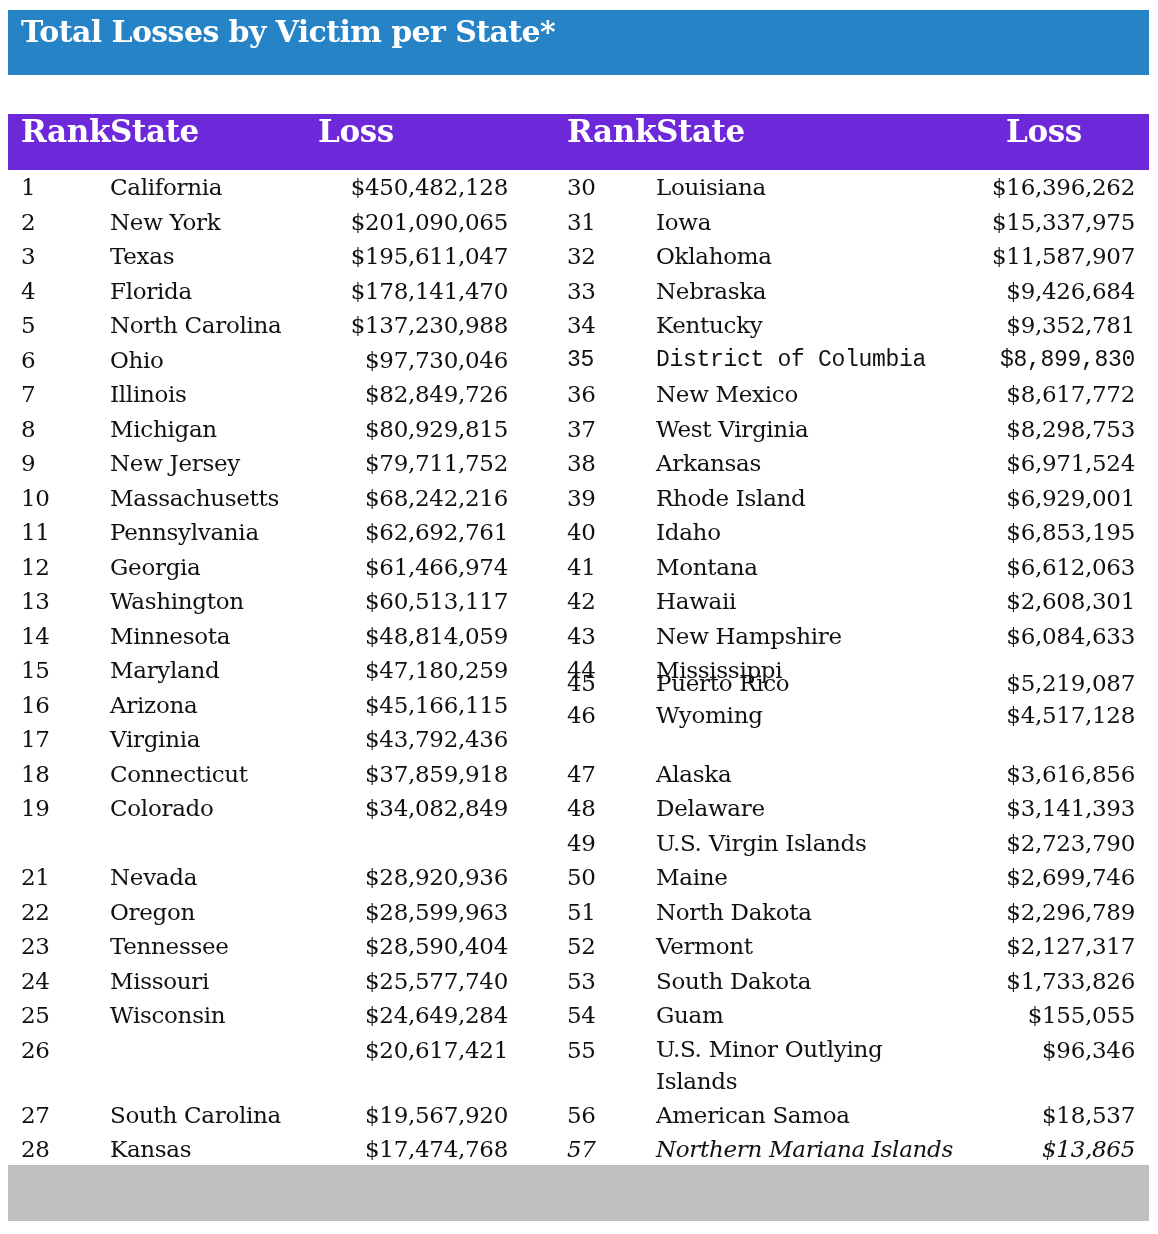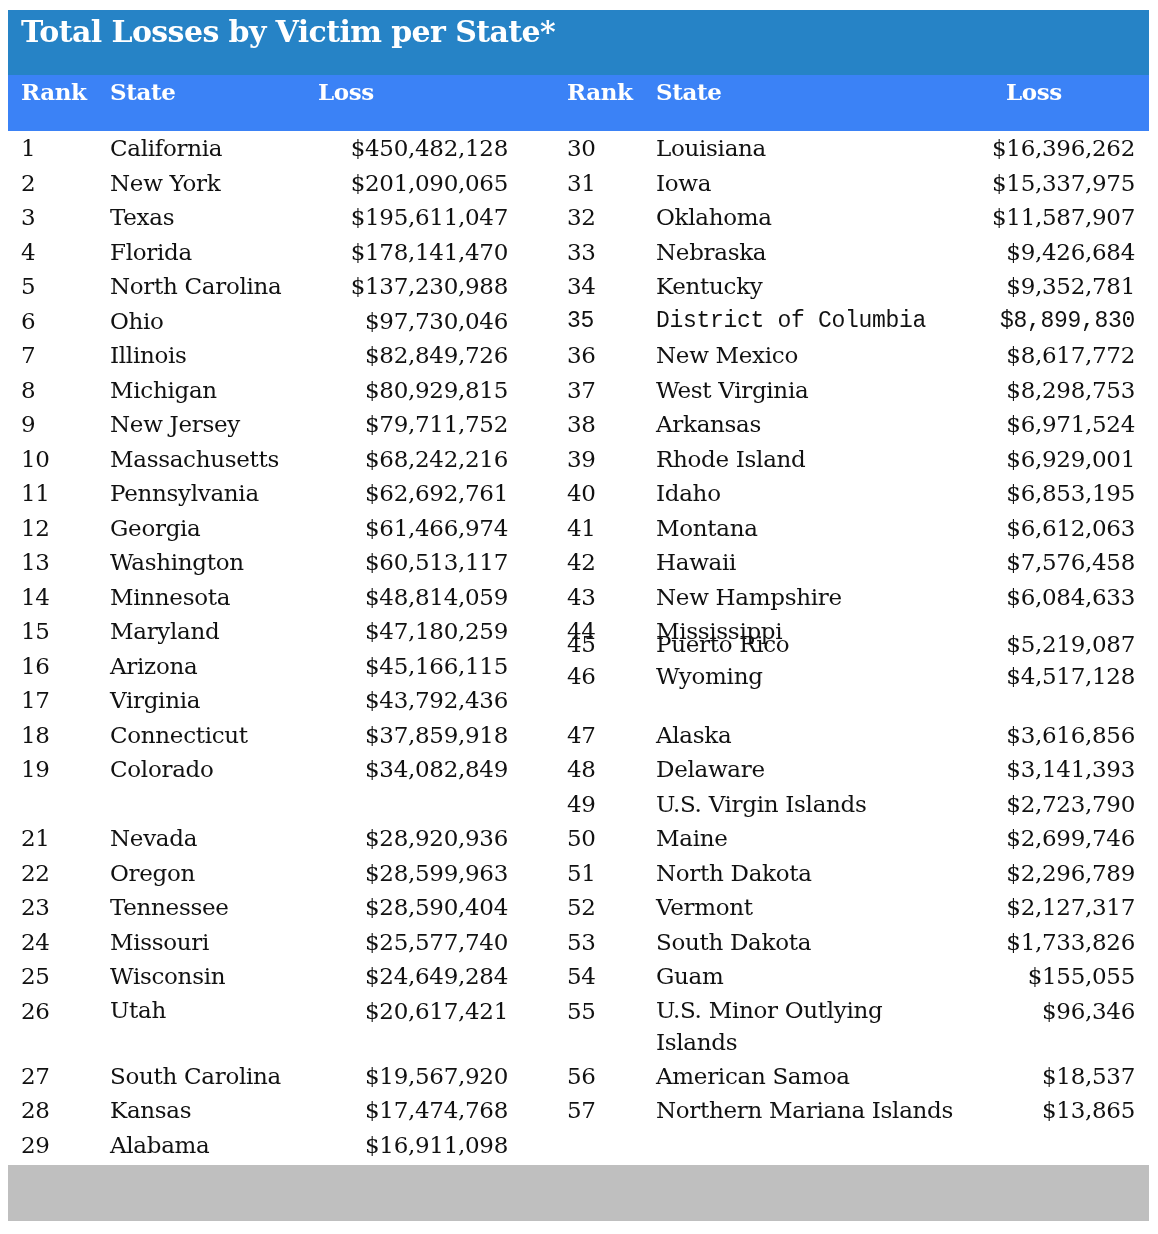--- a/index.html
+++ b/index.html
@@ -2,22 +2,22 @@
 <html><head>
   <meta charset="utf-8">
   <style>
     html, body { margin: 0; padding: 0; background: #ffffff; }
     body { width: 1158px; height: 1234px; position: relative; overflow: hidden;
            font-family: "DejaVu Serif", "Liberation Serif", serif; color: #111; }
     .table-wrap { position: absolute; left: 8px; top: 10px; width: 1141px; }
     .title-band { height: 65px; background: #2683c6; color: #fff; box-sizing: border-box;
                   padding: 2px 1px 0 13px; font-weight: bold; font-size: 30px; letter-spacing: -0.6px;
                   line-height: 40px; }
-    .header-band { height: 56px; background: #3b82f6; color: #fff; position: relative;
-                   font-weight: bold; font-size: 23px; letter-spacing: -0.4px; }
+    .header-band { height: 56px; background: #6d28d9; color: #fff; position: relative;
+                   font-weight: bold; font-size: 31px; letter-spacing: -0.4px; margin-top: 39px; }
     .header-band span { position: absolute; top: 2px; line-height: 30px; }
     .rows { position: relative; height: 1034px; }
     .row { position: absolute; height: 34.5px; font-size: 23px; line-height: 34px; letter-spacing: -0.3px; }
     .row span { position: absolute; top: 0; white-space: nowrap; }
     .rank { left: 0; }
     .state { left: 0; }
     .loss { text-align: right; }
     .col-left .rank { left: 13px; }
     .col-left .state { left: 102px; }
     .col-left .loss { right: 0; width: 200px; left: 300px; }
@@ -157,21 +157,20 @@
         <span class="state">Missouri</span>
         <span class="loss">$25,577,740</span>
       </div>
       <div class="row col-left" style="top: 828px; left: 0px; width: 100%;">
         <span class="rank">25</span>
         <span class="state">Wisconsin</span>
         <span class="loss">$24,649,284</span>
       </div>
       <div class="row col-left tall" style="top: 862.5px; left: 0px; width: 100%;">
         <span class="rank">26</span>
-        <span class="state">Utah</span>
         <span class="loss">$20,617,421</span>
       </div>
       <div class="row col-left" style="top: 927.5px; left: 0px; width: 100%;">
         <span class="rank">27</span>
         <span class="state">South Carolina</span>
         <span class="loss">$19,567,920</span>
       </div>
       <div class="row col-left" style="top: 962px; left: 0px; width: 100%;">
         <span class="rank">28</span>
         <span class="state">Kansas</span>
@@ -238,21 +237,21 @@
         <span class="loss">$6,853,195</span>
       </div>
       <div class="row col-right" style="top: 379.5px; left: 0px; width: 100%;">
         <span class="rank">41</span>
         <span class="state">Montana</span>
         <span class="loss">$6,612,063</span>
       </div>
       <div class="row col-right" style="top: 414px; left: 0px; width: 100%;">
         <span class="rank">42</span>
         <span class="state">Hawaii</span>
-        <span class="loss">$7,576,458</span>
+        <span class="loss">$2,608,301</span>
       </div>
       <div class="row col-right" style="top: 448.5px; left: 0px; width: 100%;">
         <span class="rank">43</span>
         <span class="state">New Hampshire</span>
         <span class="loss">$6,084,633</span>
       </div>
       <div class="row col-right" style="top: 483px; left: 0px; width: 100%;">
         <span class="rank">44</span>
         <span class="state">Mississippi</span>
       </div>
@@ -309,20 +308,20 @@
       <div class="row col-right tall" style="top: 862.5px; left: 0px; width: 100%;">
         <span class="rank">55</span>
         <span class="state">U.S. Minor Outlying Islands</span>
         <span class="loss">$96,346</span>
       </div>
       <div class="row col-right" style="top: 927.5px; left: 0px; width: 100%;">
         <span class="rank">56</span>
         <span class="state">American Samoa</span>
         <span class="loss">$18,537</span>
       </div>
-      <div class="row col-right" style="top: 962px; left: 0px; width: 100%;">
+      <div class="row col-right" style="top: 962px; left: 0px; width: 100%; font-style: italic;">
         <span class="rank">57</span>
         <span class="state">Northern Mariana Islands</span>
         <span class="loss">$13,865</span>
       </div>
     </div>
 </div>
 <div class="footer-band"></div>
 
 </body></html>

